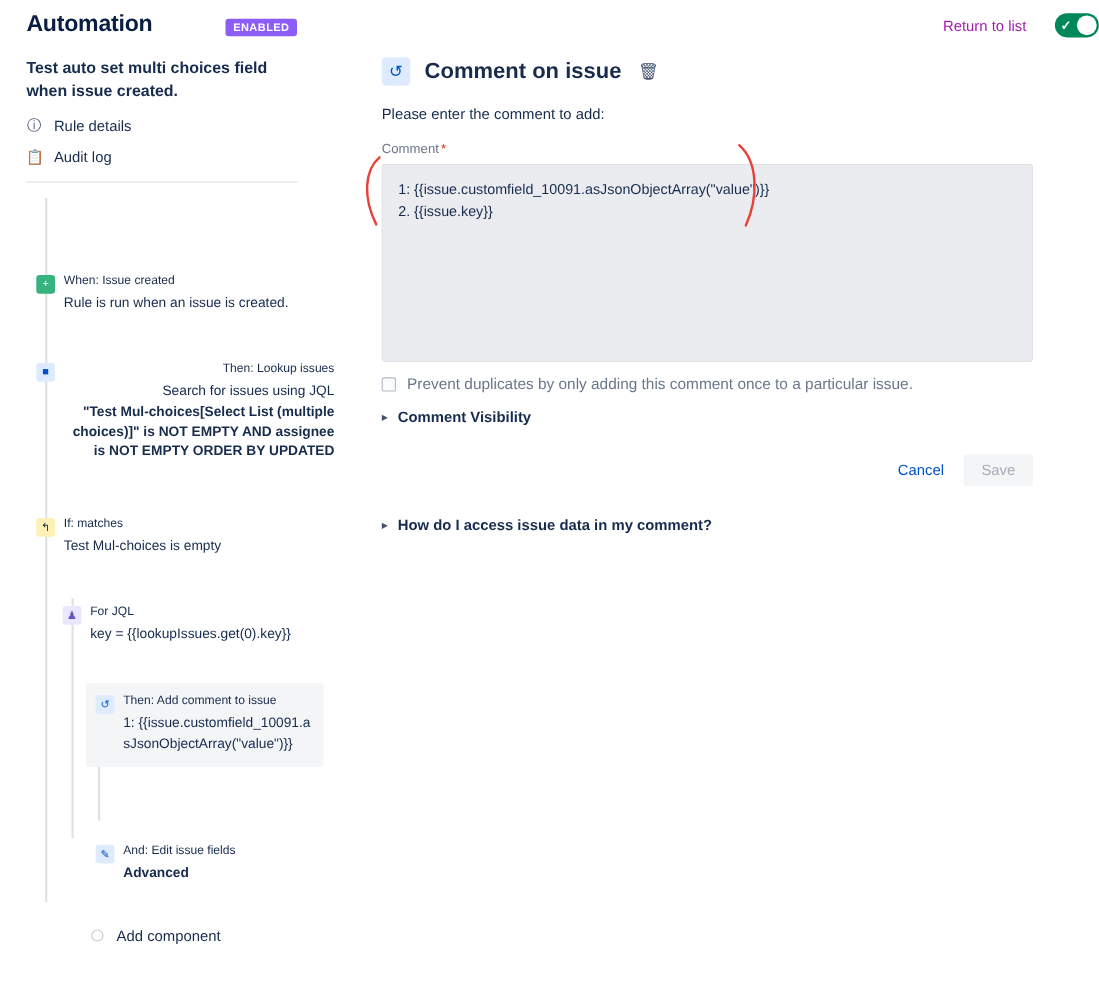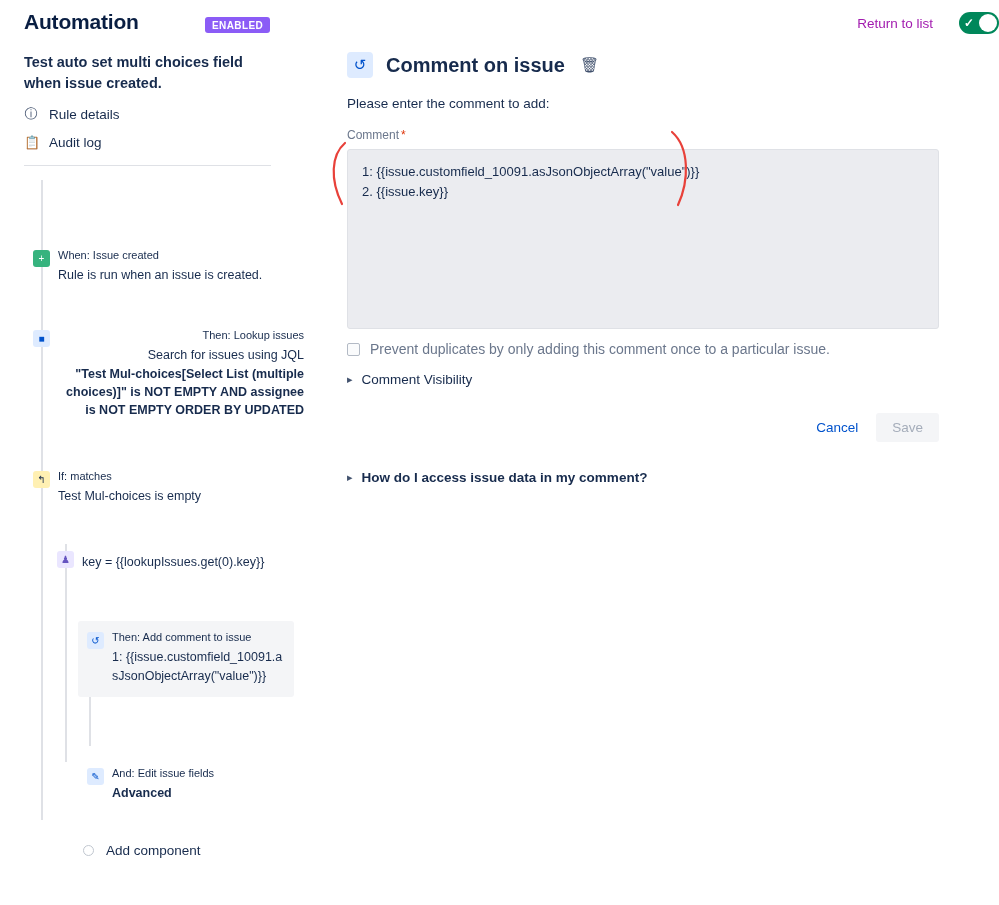--- a/index.html
+++ b/index.html
@@ -110,21 +110,21 @@
   .checkbox {
     width: 13px; height: 13px; border: 1.5px solid #b3bac5; border-radius: 2px;
     background: #fafbfc; margin-top: 2px; cursor: pointer; flex: none;
   }
   .checkbox-label { font-size: 14px; color: #6b778c; }
   .expander {
     display: flex; align-items: center; gap: 9px;
     margin-top: 15px; cursor: pointer;
   }
   .chev { color: #42526e; font-size: 11px; }
-  .expander-label { font-size: 13.5px; font-weight: normal; color: #172b4d; }
+  .expander-label { font-size: 13.5px; font-weight: bold; color: #172b4d; }
   .actions {
     display: flex; justify-content: flex-end; align-items: center; gap: 10px;
     width: 592px; margin-top: 26px;
   }
   .btn-link {
     color: #0052cc; font-size: 13.5px; cursor: pointer; padding: 6px 8px;
   }
   .btn-save {
     background: #f4f5f7; color: #a5adba; font-size: 13.5px;
     padding: 7px 16px; border-radius: 3px; border: none; cursor: default;
@@ -191,20 +191,21 @@
         <div class="node-icon" style="left:9px; top:2px; background:#fff0b3; color:#172b4d;">↰</div>
         <div style="margin-left:34px;">
           <div class="node-title">If: matches</div>
           <div class="node-sub">Test Mul-choices is empty</div>
         </div>
       </div>
 
       <div class="node" style="position:absolute; left:24px; top:383px; width:260px;">
         <div class="node-icon" style="left:9px; top:2px; background:#eae6ff; color:#6554c0;">♟</div>
         <div style="margin-left:34px;">
+          <div class="node-title">For JQL</div>
           <div class="node-sub">key = {{lookupIssues.get(0).key}}</div>
         </div>
       </div>
 
       <div class="node" style="position:absolute; left:54px; top:455px; width:216px; background:#f4f5f7; border-radius:3px; padding:9px 0 12px 0;">
         <div class="node-icon" style="left:9px; top:11px; background:#deebff; color:#0052cc;">↺</div>
         <div style="margin-left:34px; padding-right:6px;">
           <div class="node-title">Then: Add comment to issue</div>
           <div class="node-sub" style="word-break:break-all;">1: {{issue.customfield_10091.asJsonObjectArray("value")}}</div>
         </div>

